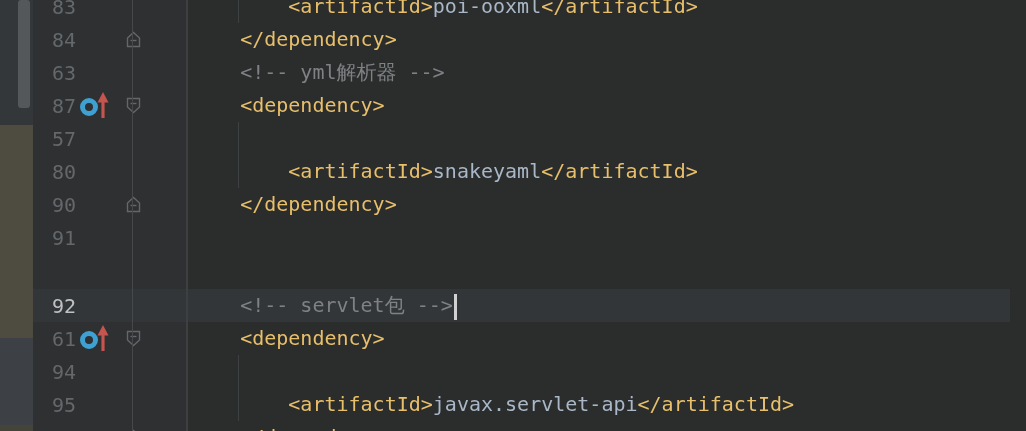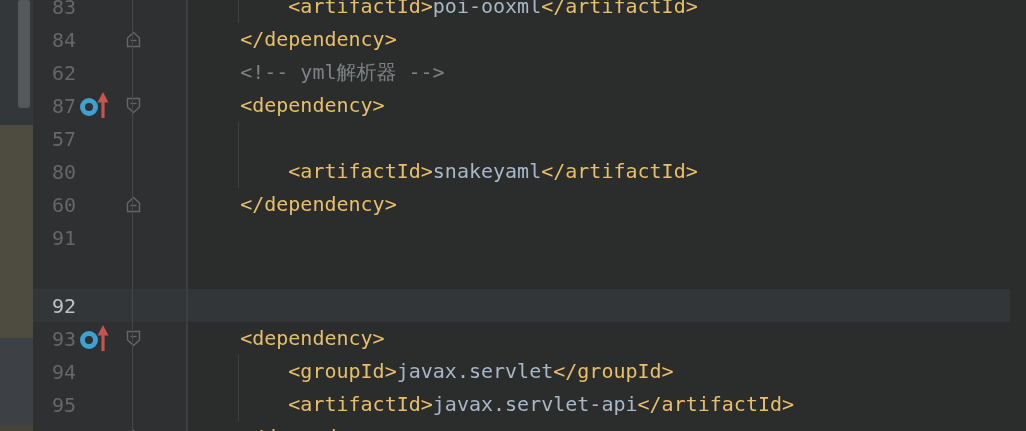--- a/index.html
+++ b/index.html
@@ -67,21 +67,21 @@
           <span class="fold-cell">
             <svg width="15" height="17" viewBox="0 0 15 17">
               <polygon points="1.5,7 7.5,1.5 13.5,7 13.5,15.5 1.5,15.5" fill="#2e3032" stroke="#63676a" stroke-width="1.4"></polygon>
               <line x1="4.5" y1="9.5" x2="10.5" y2="9.5" stroke="#63676a" stroke-width="1.4"></line>
             </svg>
           </span>
           <span class="spacer"></span>
           <span class="code"><span class="seg-tag">    &lt;/dependency&gt;</span></span>
         </div>
         <div class="row">
-          <span class="ln">62</span>
+          <span class="ln">63</span>
           <span class="icon-cell"></span>
           <span class="fold-cell"></span>
           <span class="spacer"></span>
           <span class="code"><span class="seg-comment">    &lt;!-- yml解析器 --&gt;</span></span>
         </div>
         <div class="row">
           <span class="ln">87</span>
           <span class="icon-cell">
             <svg width="36" height="30" viewBox="0 0 36 30">
               <circle cx="12" cy="16" r="6.5" fill="none" stroke="#3fa0d2" stroke-width="5"></circle>
@@ -107,21 +107,21 @@
         </div>
         <div class="row">
           <div class="indent-guide"></div>
           <span class="ln">80</span>
           <span class="icon-cell"></span>
           <span class="fold-cell"></span>
           <span class="spacer"></span>
           <span class="code"><span class="seg-tag">        &lt;artifactId&gt;</span><span class="seg-text">snakeyaml</span><span class="seg-tag">&lt;/artifactId&gt;</span></span>
         </div>
         <div class="row">
-          <span class="ln">60</span>
+          <span class="ln">90</span>
           <span class="icon-cell"></span>
           <span class="fold-cell">
             <svg width="15" height="17" viewBox="0 0 15 17">
               <polygon points="1.5,7 7.5,1.5 13.5,7 13.5,15.5 1.5,15.5" fill="#2e3032" stroke="#63676a" stroke-width="1.4"></polygon>
               <line x1="4.5" y1="9.5" x2="10.5" y2="9.5" stroke="#63676a" stroke-width="1.4"></line>
             </svg>
           </span>
           <span class="spacer"></span>
           <span class="code"><span class="seg-tag">    &lt;/dependency&gt;</span></span>
         </div>
@@ -130,23 +130,24 @@
           <span class="icon-cell"></span>
           <span class="fold-cell"></span>
           <span class="spacer"></span>
           <span class="code"></span>
         </div>
         <div class="row current">
           <span class="ln">92</span>
           <span class="icon-cell"></span>
           <span class="fold-cell"></span>
           <span class="spacer"></span>
+          <span class="code"><span class="seg-comment">    &lt;!-- servlet包 --&gt;</span><span class="caret"></span></span>
         </div>
         <div class="row">
-          <span class="ln">93</span>
+          <span class="ln">61</span>
           <span class="icon-cell">
             <svg width="36" height="30" viewBox="0 0 36 30">
               <circle cx="12" cy="16" r="6.5" fill="none" stroke="#3fa0d2" stroke-width="5"></circle>
               <line x1="26" y1="27" x2="26" y2="9" stroke="#c5554e" stroke-width="3.2"></line>
               <polygon points="26,1 20.5,11.5 31.5,11.5" fill="#c5554e"></polygon>
             </svg>
           </span>
           <span class="fold-cell">
             <svg width="15" height="17" viewBox="0 0 15 17">
               <polygon points="1.5,1.5 13.5,1.5 13.5,10 7.5,15.5 1.5,10" fill="#2e3032" stroke="#63676a" stroke-width="1.4"></polygon>
@@ -155,21 +156,20 @@
           </span>
           <span class="spacer"></span>
           <span class="code"><span class="seg-tag">    &lt;dependency&gt;</span></span>
         </div>
         <div class="row">
           <div class="indent-guide"></div>
           <span class="ln">94</span>
           <span class="icon-cell"></span>
           <span class="fold-cell"></span>
           <span class="spacer"></span>
-          <span class="code"><span class="seg-tag">        &lt;groupId&gt;</span><span class="seg-text">javax.servlet</span><span class="seg-tag">&lt;/groupId&gt;</span></span>
         </div>
         <div class="row">
           <div class="indent-guide"></div>
           <span class="ln">95</span>
           <span class="icon-cell"></span>
           <span class="fold-cell"></span>
           <span class="spacer"></span>
           <span class="code"><span class="seg-tag">        &lt;artifactId&gt;</span><span class="seg-text">javax.servlet-api</span><span class="seg-tag">&lt;/artifactId&gt;</span></span>
         </div>
         <div class="row">

